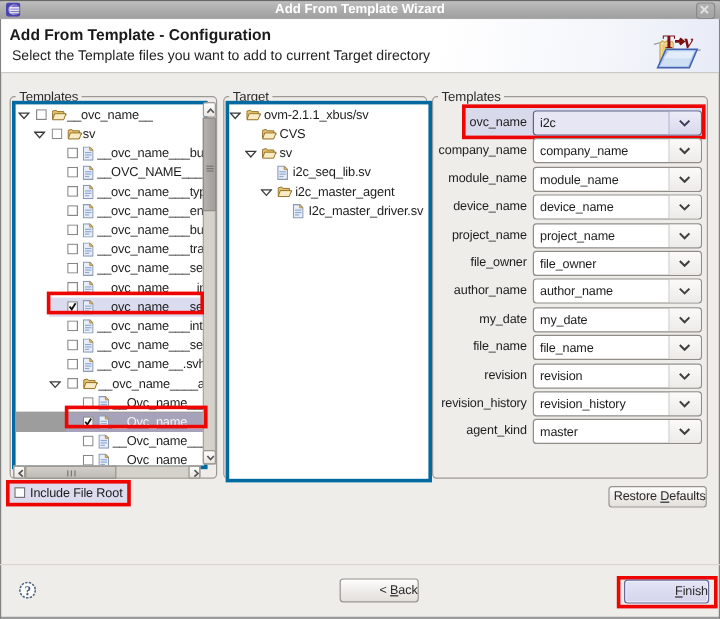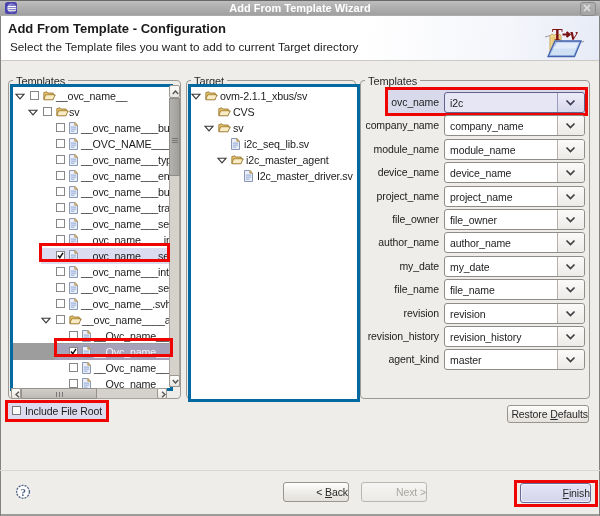--- a/index.html
+++ b/index.html
@@ -595,16 +595,15 @@
   <div class="btn" style="left:507px;top:405px;width:82px;height:18px;line-height:16px;">Restore <u>D</u>efaults</div>
 
   <div class="abs" style="left:0;top:470px;width:600px;height:1px;background:#d9d6d1;"></div>
 
   <svg class="abs" style="left:15px;top:484px" width="16" height="16" viewBox="0 0 16 16">
       <circle cx="8" cy="7.8" r="6.4" fill="#fdfdfd" stroke="#4c6184" stroke-width="1.3" stroke-dasharray="2,1.1"></circle>
       <text x="8.2" y="11.6" text-anchor="middle" font-size="11" font-weight="bold" font-family="Liberation Serif,serif" fill="#44597c">?</text>
     </svg>
 
   <div class="btn" style="left:283px;top:482px;width:66px;">&lt; <u>B</u>ack</div>
-  <div class="btn dis" style="left:361px;top:482px;width:66px;">Next &gt;</div>
   <div class="abs redbox" style="left:514px;top:480px;width:84px;height:27px;"></div>
   <div class="btn" id="finishbtn" style="left:520px;top:483px;width:71px;height:20px;"><u>F</u>inish</div>
 </div>
 
 </body></html>

